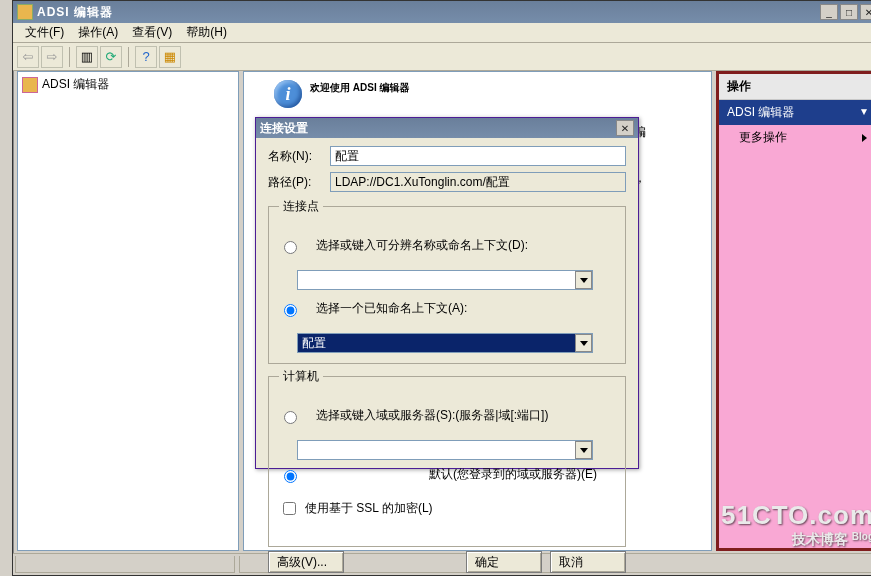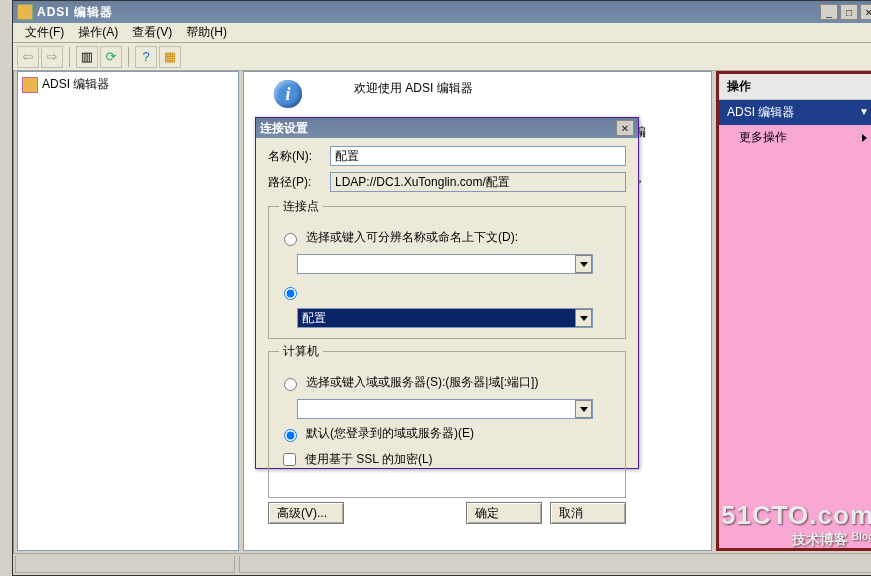--- a/index.html
+++ b/index.html
@@ -16,42 +16,42 @@
   .tb { width:22px; height:22px; border:1px solid #c0c0b0; background:#ece9d8; display:flex; align-items:center; justify-content:center; font-size:13px; }
   .tb.disabled { color:#999; }
   .sep { width:1px; height:20px; background:#aca899; margin:0 4px; }
   .content { position:absolute; top:70px; left:4px; right:4px; bottom:24px; display:flex; gap:4px; }
   .tree { width:222px; height:100%; background:#fff; border:1px solid #7f9db9; padding:4px; }
   .tree-item { display:flex; align-items:center; gap:4px; }
   .tree-ico { width:16px; height:16px; background:#e9b64e; border:1px solid #c69; display:inline-block; }
   .center { flex:1; height:100%; background:#fff; border:1px solid #7f9db9; padding:8px 10px; position:relative; overflow:hidden; }
   .welcome { display:flex; align-items:flex-start; gap:8px; margin-left:20px; }
   .info-ico { width:28px; height:28px; border-radius:50%; background:#4d8ed8; color:#fff; font-family:Georgia,serif; font-style:italic; font-weight:bold; display:flex; align-items:center; justify-content:center; font-size:18px; box-shadow:inset -2px -2px 4px #2659a0, inset 2px 2px 4px #9ec8f5; }
-  .welcome b { font-size:12px; font-weight:normal;margin-left:44px; }
+  .welcome b { font-size:10px; font-weight:bold; }
   .actions { width:162px; height:100%; border:3px solid #7f1d1d; background:#f9a8d4; display:flex; flex-direction:column; }
   .ahdr { background:#e8e8e8; border-bottom:1px solid #c8c8c8; padding:4px 8px; font-weight:bold; }
   .asel { background:#1e3e8c; color:#fff; padding:4px 8px; display:flex; justify-content:space-between; align-items:center; }
   .aitem { padding:4px 8px 4px 20px; display:flex; justify-content:space-between; align-items:center;text-align:right; }
   .arrow-r { width:0; height:0; border-top:4px solid transparent; border-bottom:4px solid transparent; border-left:5px solid currentColor; }
   .status { position:absolute; bottom:0; left:0; right:0; height:22px; background:#d4d0c8; border-top:1px solid #aca899; display:flex; }
   .status div { border:1px solid #aca899; border-top:none; margin:2px; }
   .status .s1 { width:220px; } .status .s2 { flex:1; }
   
   .dialog { position:absolute; left:242px; top:116px; width:384px; height:352px; background:#ece9d8; border:1px solid #4c1d95; box-shadow:1px 1px 4px rgba(0,0,0,.35); }
   .dtitle { display:flex; align-items:center; height:20px; background:linear-gradient(#6a7f9b,#768daa); color:#fff; padding:0 4px; }
   .dtitle .t { flex:1; font-weight:bold; }
   .dclose { width:18px; height:16px; background:#d4d0c8; border:1px solid #888; font-size:10px; display:flex; align-items:center; justify-content:center; color:#222; }
   .dbody { padding:8px 12px; }
   .row { display:flex; align-items:center; margin-bottom:6px; }
   .row .lbl { width:62px; }
   .txt { flex:1; height:20px; border:1px solid #7f9db9; background:#fff; padding:0 4px; font-size:12px; }
   .txt.ro { background:#ece9d8; }
   fieldset { border:1px solid #aca899; margin:4px 0; padding:6px 28px 10px 10px; }
   legend { padding:0 4px; }
-  .radio-row { display:flex; align-items:center; gap:6px; margin:8px 0; }
+  .radio-row { display:flex; align-items:center; gap:16px; margin:16px 0; }
   .sel { width:296px; height:20px; border:1px solid #7f9db9; background:#fff; display:flex; align-items:center; justify-content:space-between; padding:0 0 0 4px; margin-left:18px; }
   .sel.active { background:#0a246a; color:#fff; }
   .selbtn { width:17px; height:18px; background:#ece9d8; border:1px solid #888; display:flex; align-items:center; justify-content:center; color:#000; }
   .arrow-d { width:0; height:0; border-left:4px solid transparent; border-right:4px solid transparent; border-top:5px solid #000; }
   .chk-row { display:flex; align-items:center; gap:6px; margin:2px 0 18px 0; }
   .btns { display:flex; justify-content:space-between; margin-top:4px; }
   .btn { height:22px; min-width:76px; border:1px solid #7b7b7b; background:#ece9d8; padding:0 8px; display:flex; align-items:center; justify-content:flex-start; box-shadow:inset 1px 1px #fff, inset -1px -1px #aca899; }
   .btns-right { display:flex; gap:8px; }
   .wm { position:absolute; right:8px; bottom:26px; color:#eaeaea; text-align:right; font-family:Arial; text-shadow:1px 1px 2px rgba(0,0,0,.6); }
   .wm .l1 { font-size:26px; font-weight:bold; letter-spacing:1px; }
@@ -147,20 +147,21 @@
           <span>选择或键入可分辨名称或命名上下文(D):</span>
         </div>
         <div class="sel">
             <span></span>
             <div class="selbtn">
               <span class="arrow-d"></span>
             </div>
           </div>
         <div class="radio-row" style="margin-top:10px;">
           <input type="radio" name="cp" checked="" style="">
+          <span>选择一个已知命名上下文(A):</span>
         </div>
         <div class="sel active">
           <span>配置</span>
           <div class="selbtn">
               <span class="arrow-d"></span>
             </div>
         </div>
       </fieldset>
 
       <fieldset>
@@ -168,21 +169,21 @@
         <div class="radio-row">
           <input type="radio" name="sv" style="">
           <span>选择或键入域或服务器(S):(服务器|域[:端口])</span>
         </div>
         <div class="sel">
             <span></span>
             <div class="selbtn">
               <span class="arrow-d"></span>
             </div>
           </div>
-        <div class="radio-row" style="margin-top:6px;">
+        <div class="radio-row" style="margin-top:6px;justify-content:space-between;">
           <input type="radio" name="sv" checked="" style="">
           <span>默认(您登录到的域或服务器)(E)</span>
         </div>
         <div class="chk-row">
           <input type="checkbox" style="">
           <span>使用基于 SSL 的加密(L)</span>
         </div>
       </fieldset>
 
       <div class="btns">

